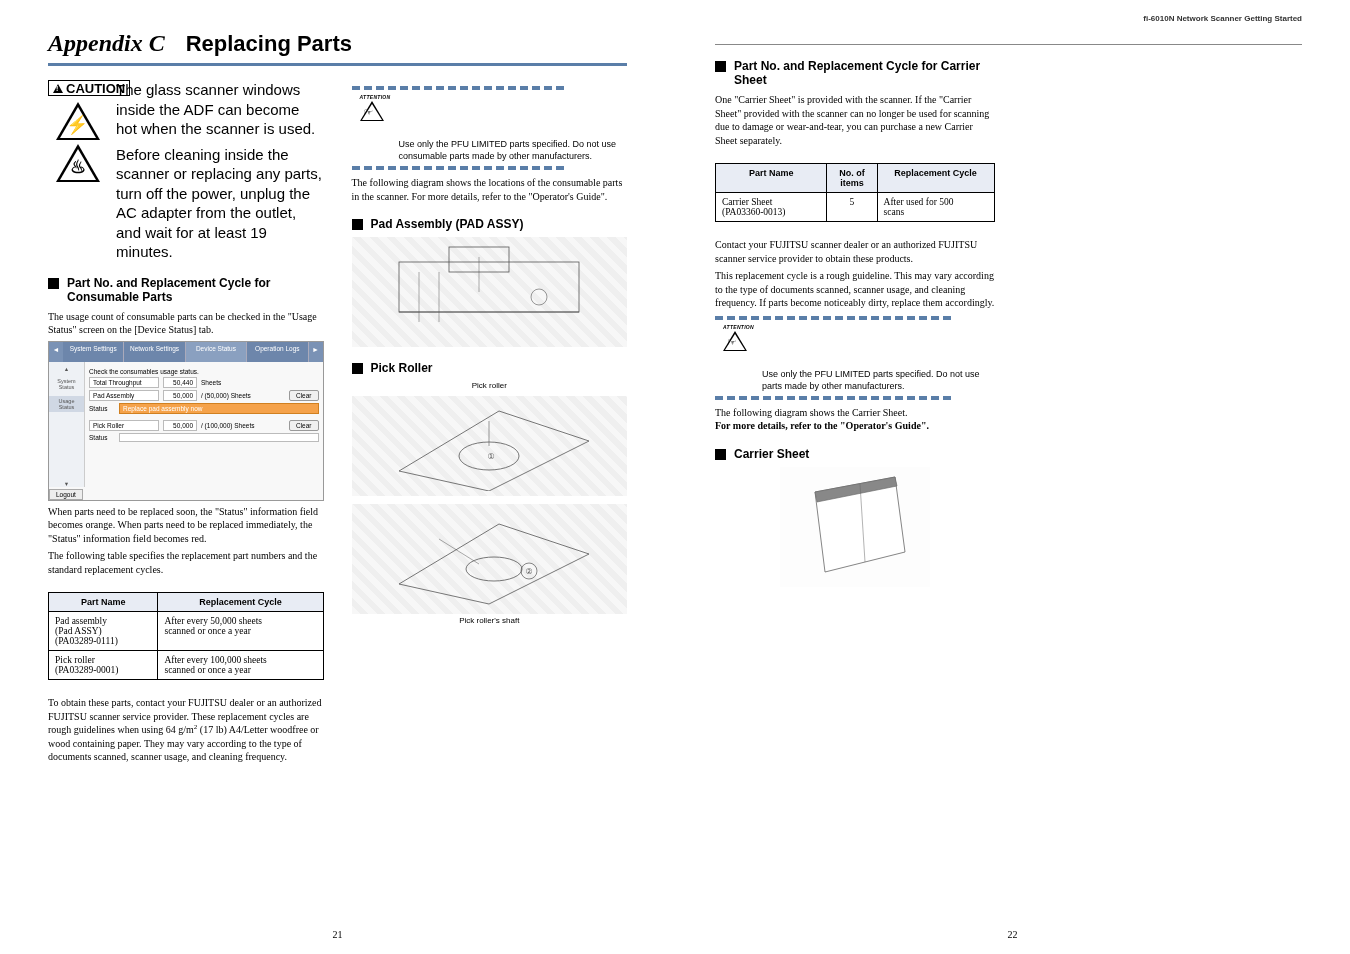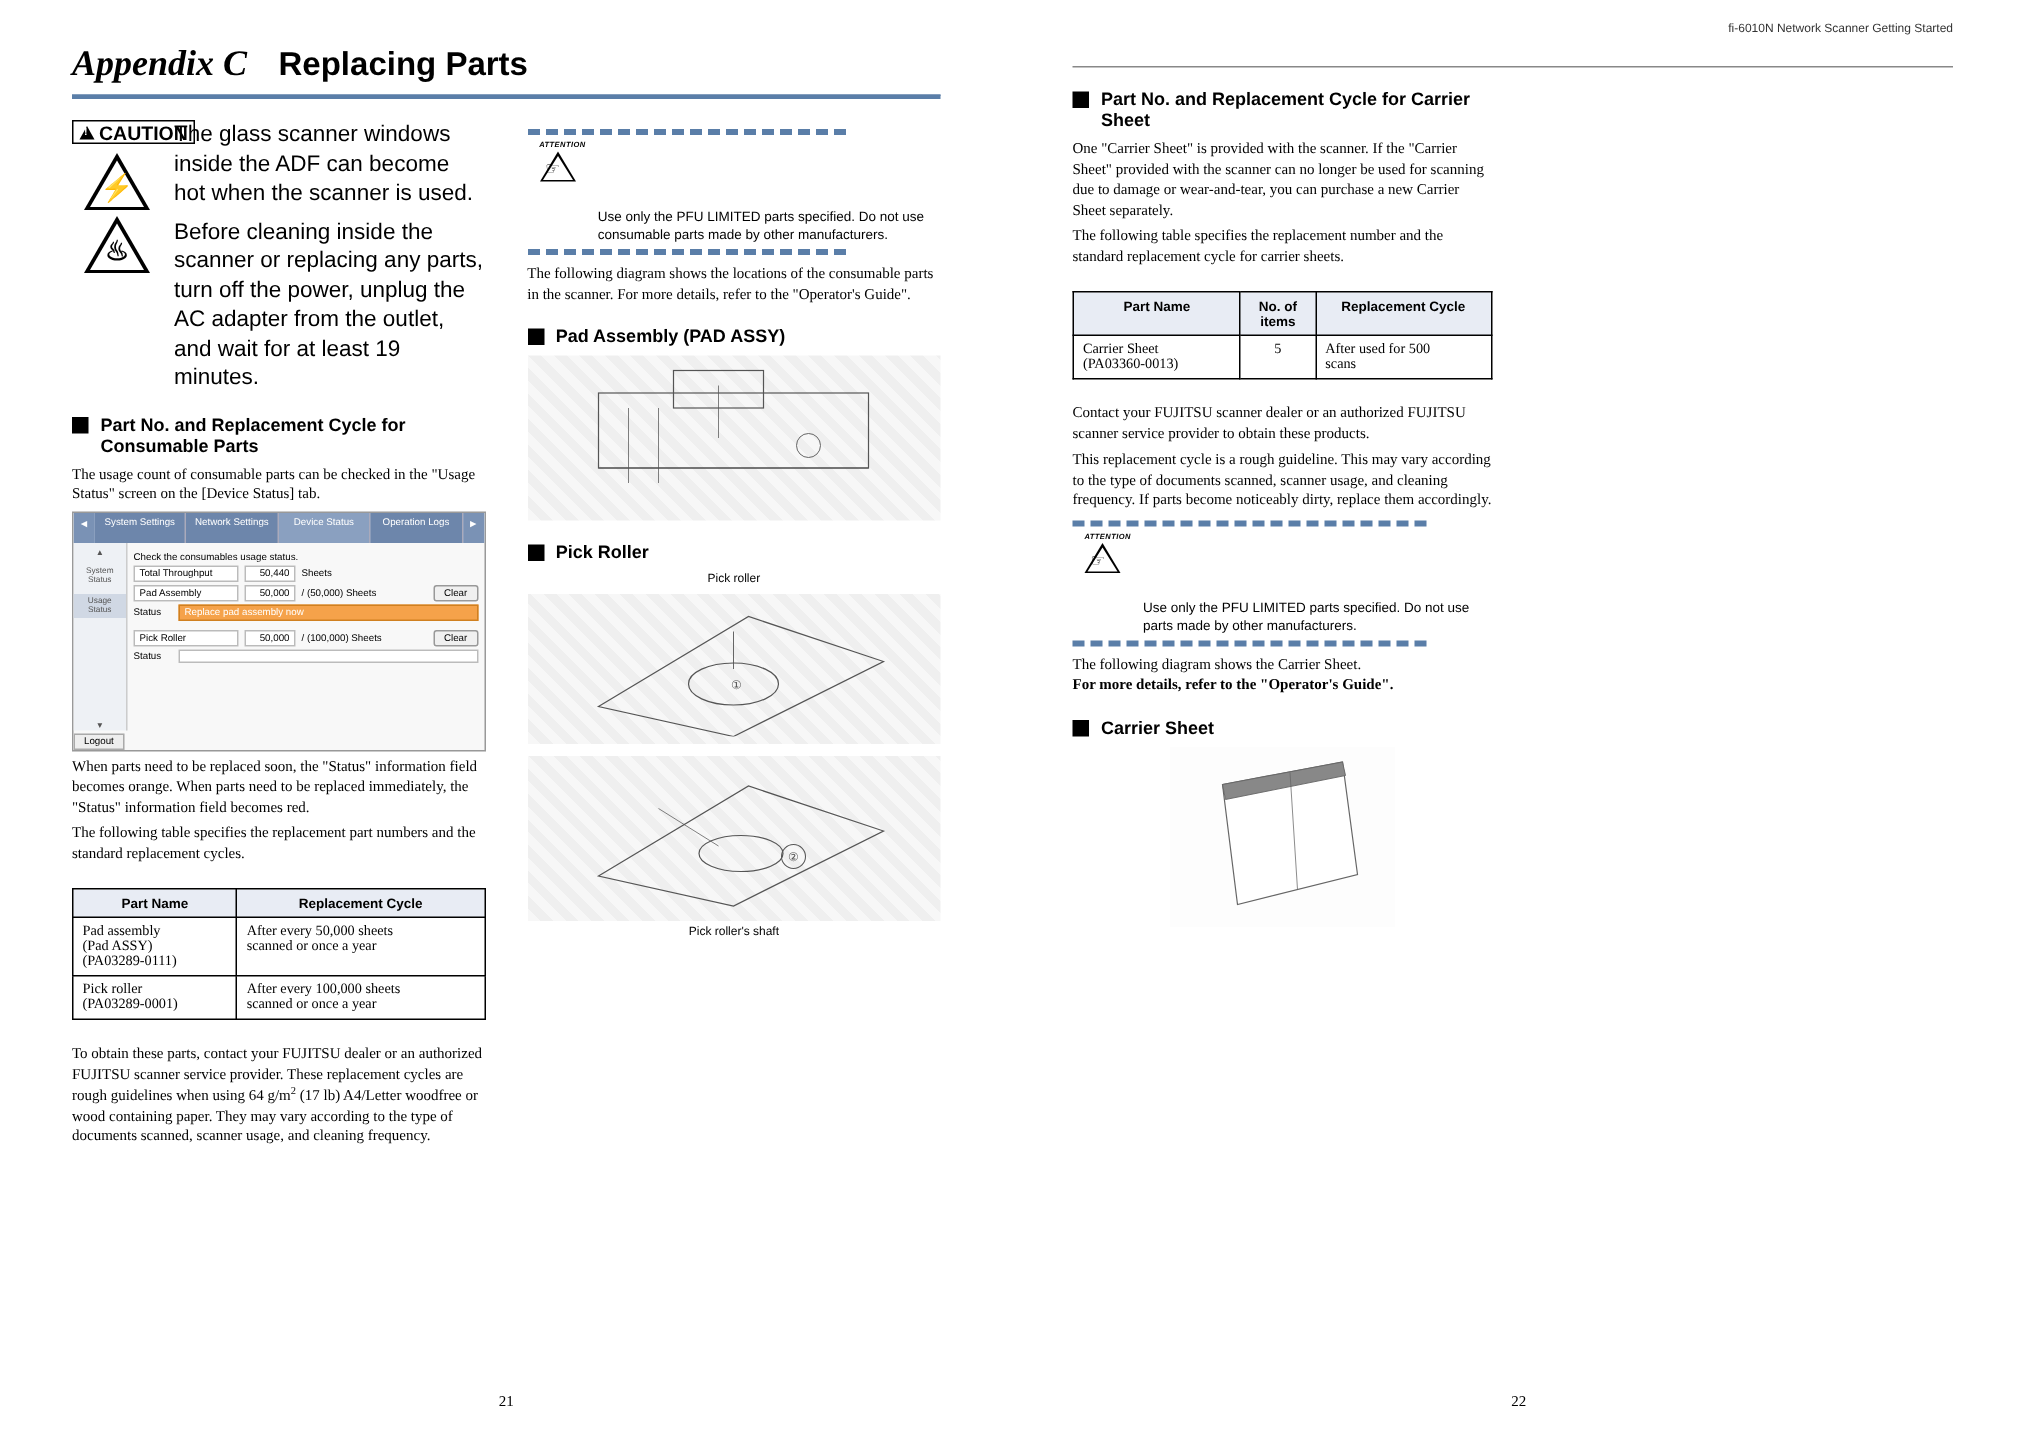--- a/index.html
+++ b/index.html
@@ -21,20 +21,21 @@
   .page.right {
     padding: 30px 48px 20px 40px;
   }
   .running-head {
     position: absolute;
     top: 14px;
     right: 48px;
     font-size: 8px;
     font-family: Arial, sans-serif;
     color: #333;
+    font-weight: bold;
   }
   hr.thin {
     border: none;
     border-top: 0.5px solid #888;
     margin: 2px 0 10px 0;
   }
   .chapter-title {
     font-family: "Times New Roman", serif;
     font-size: 24px;
     font-weight: bold;
@@ -582,21 +583,20 @@
   <div class="running-head">fi-6010N Network Scanner Getting Started</div>
   <hr class="thin" style="margin-top:14px;">
 
   <div class="columns">
     <div class="col">
       <div class="sec-head" style="margin-top:4px;">
         <span class="blk"></span>
         <span>Part No. and Replacement Cycle for Carrier Sheet</span>
       </div>
       <p class="body-text">One "Carrier Sheet" is provided with the scanner. If the "Carrier Sheet" provided with the scanner can no longer be used for scanning due to damage or wear-and-tear, you can purchase a new Carrier Sheet separately.</p>
-      <p class="body-text">The following table specifies the replacement number and the standard replacement cycle for carrier sheets.</p>
 
       <table class="data">
         <tbody>
             <tr>
           <th style="width:40%;">Part Name</th>
           <th style="width:18%;">No. of items</th>
           <th>Replacement Cycle</th>
         </tr>
         <tr>
           <td>

